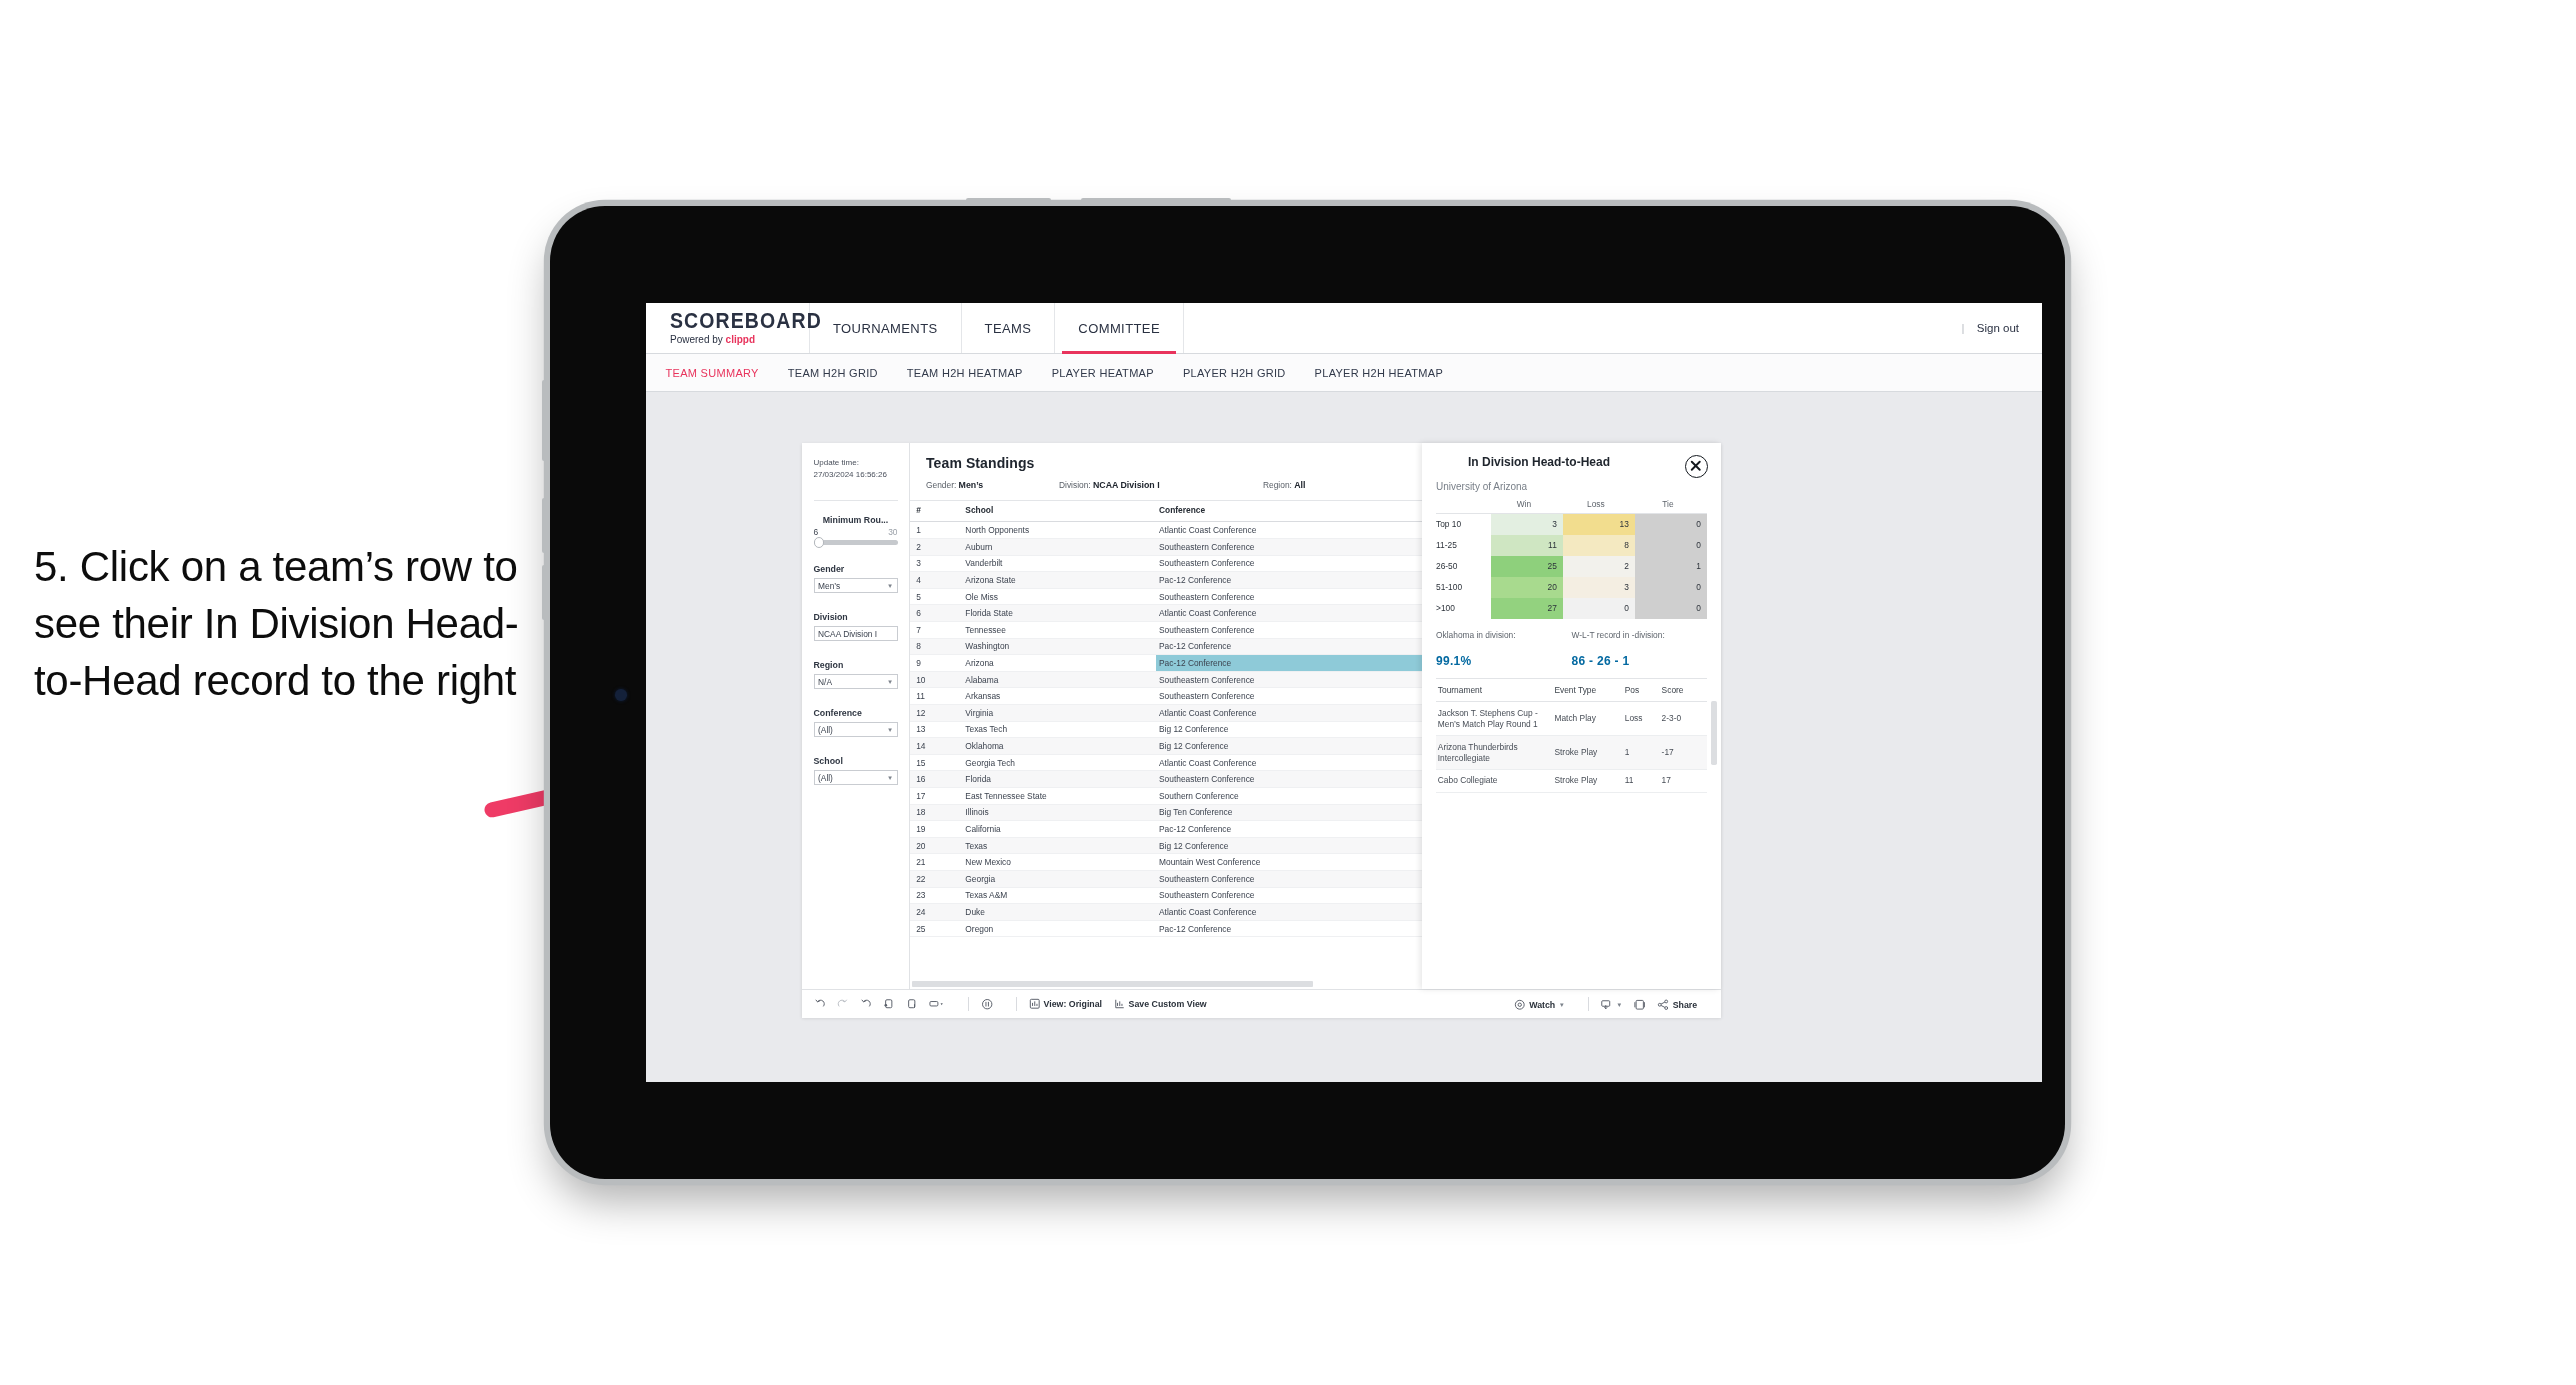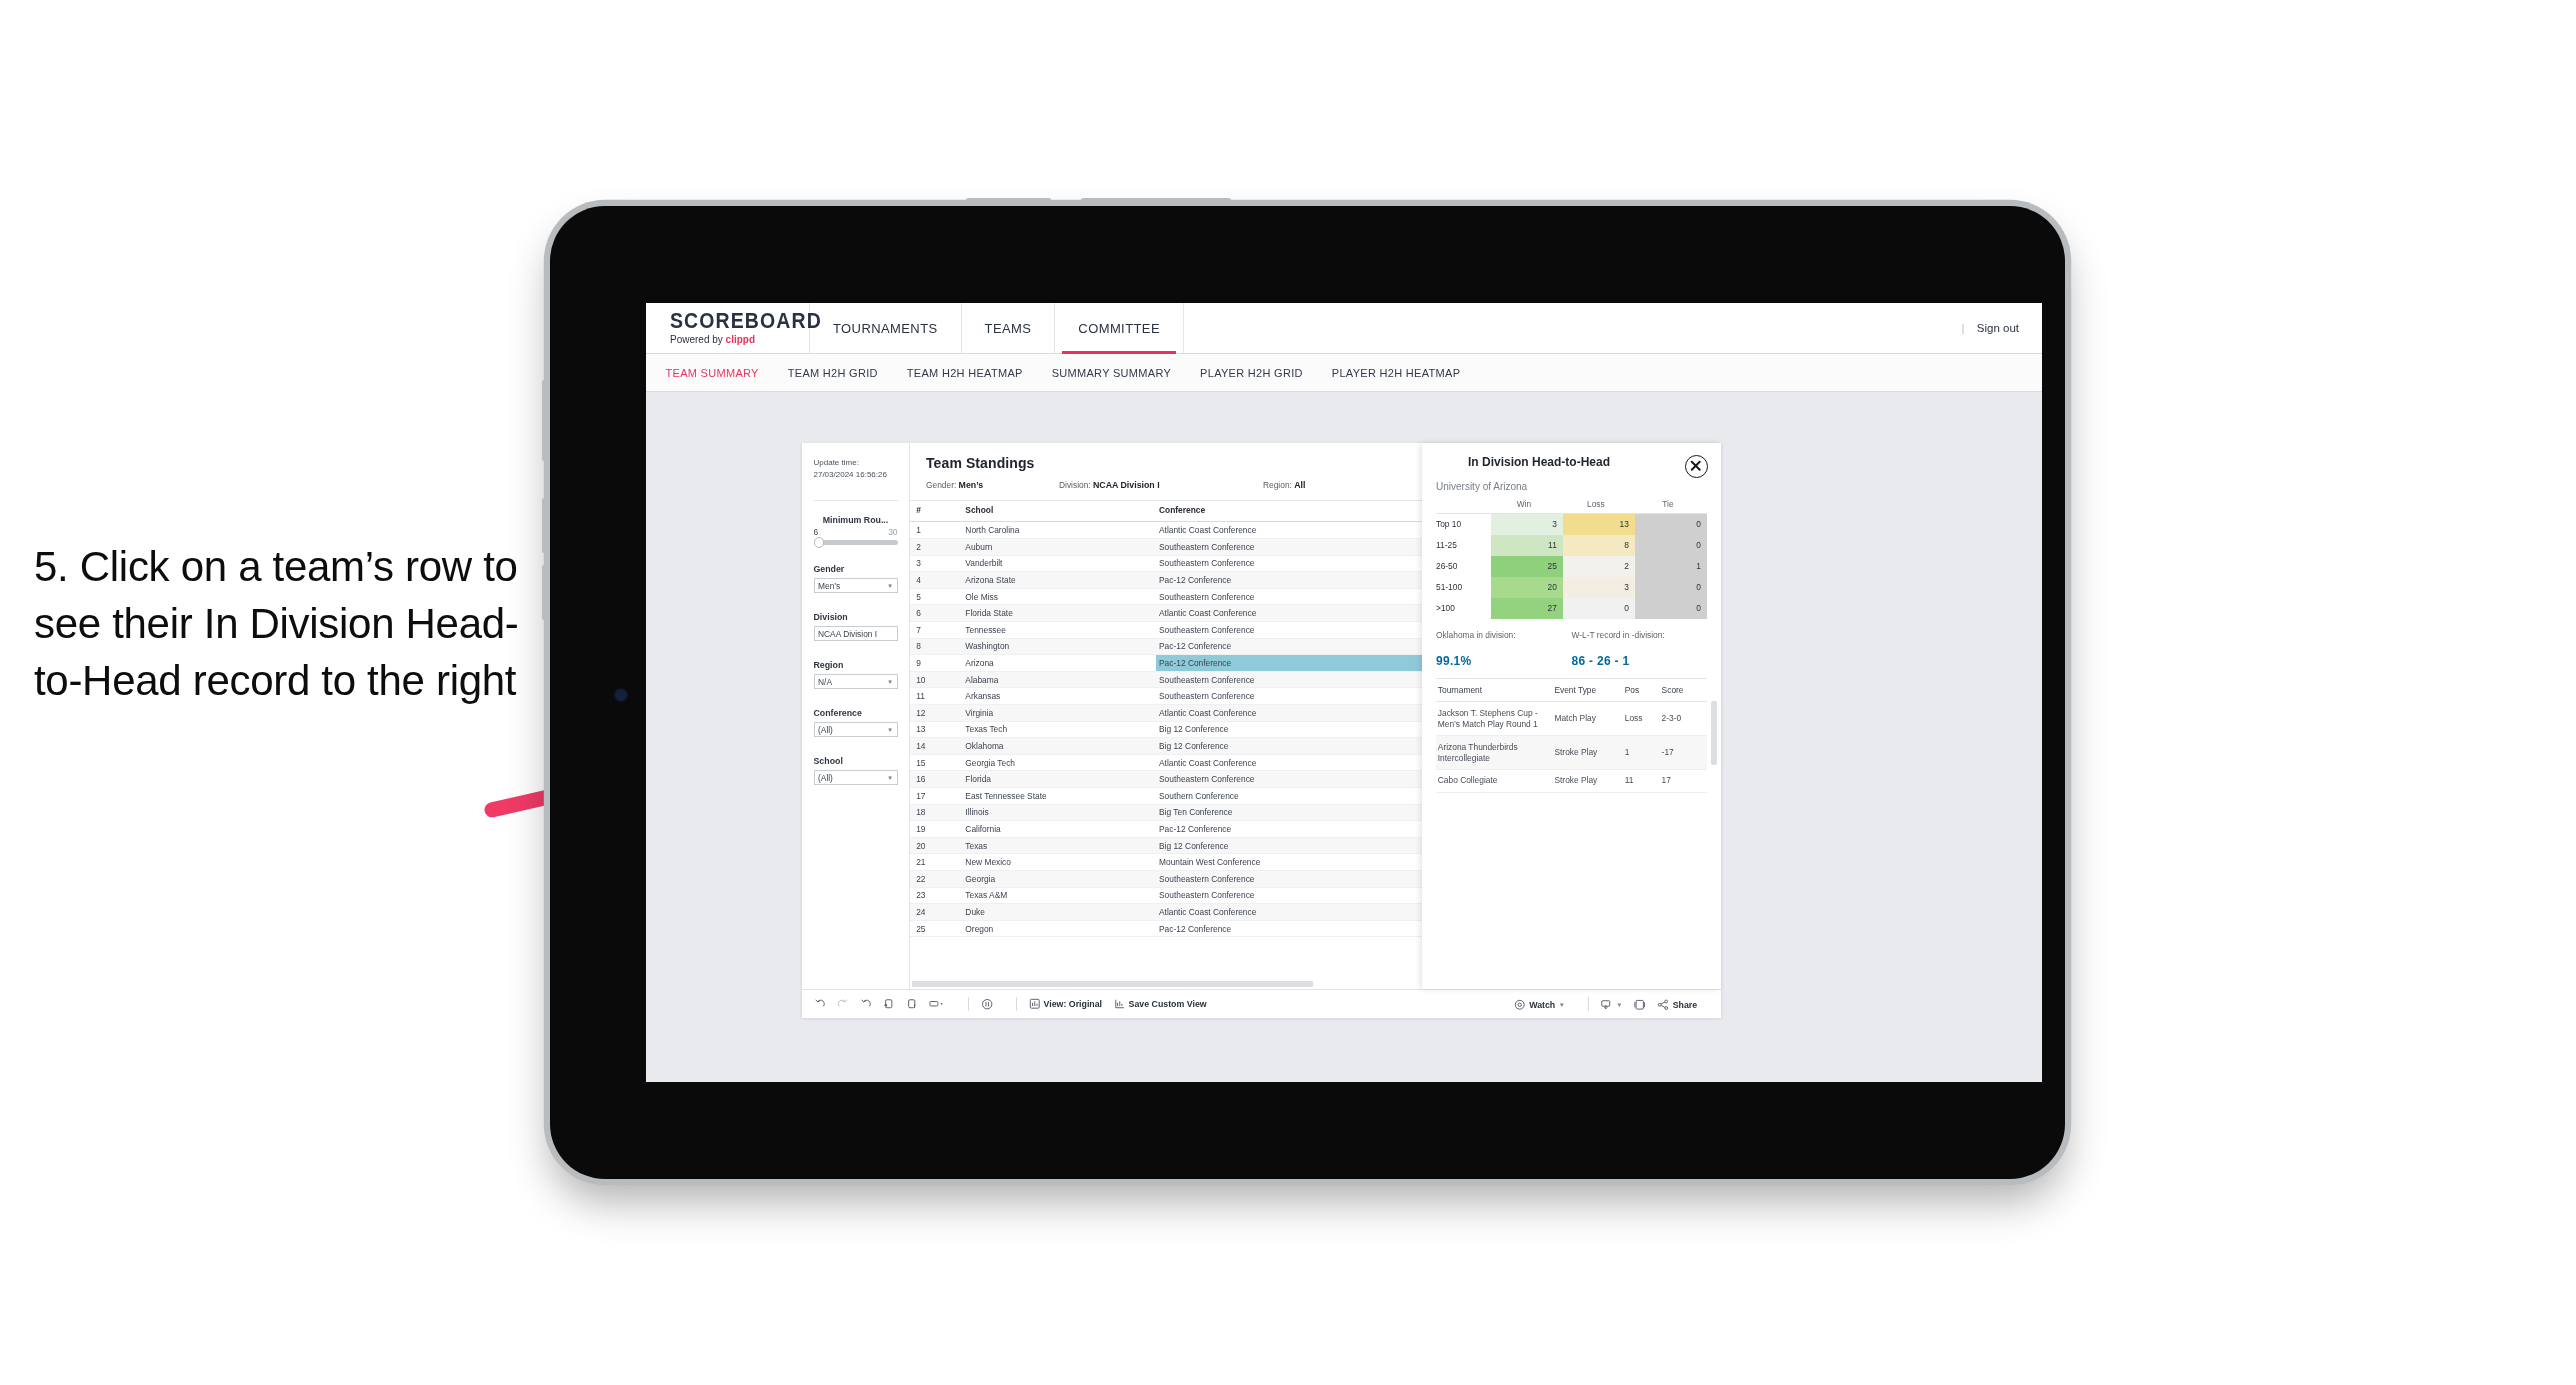--- a/index.html
+++ b/index.html
@@ -221,21 +221,21 @@
       <div id="signout-wrap">
         <span id="signout-divider">|</span>
         <span id="signout">Sign out</span>
       </div>
     </div>
 
     <div id="subnav">
       <div class="subtab active">TEAM SUMMARY</div>
       <div class="subtab">TEAM H2H GRID</div>
       <div class="subtab">TEAM H2H HEATMAP</div>
-      <div class="subtab">SUMMARY SUMMARY</div>
+      <div class="subtab">PLAYER HEATMAP</div>
       <div class="subtab">PLAYER H2H GRID</div>
       <div class="subtab">PLAYER H2H HEATMAP</div>
     </div>
 
     <div id="viz">
       <div id="viz-body">
 
         <div id="filters">
           <div id="upd-label">
             <div>Update time:</div>
@@ -315,21 +315,21 @@
                   <th class="c-num">Reg Rank</th>
                   <th class="c-num">Conf Rank</th>
                   <th class="c-num">No Tour</th>
                   <th class="c-num">Rnds</th>
                   <th class="c-num">Wins</th>
                 </tr>
               </thead>
               <tbody id="standings-body">
                   <tr>
                     <td class="c-rank">1</td>
-                    <td class="c-school">North Carolina</td>
+                    <td class="c-school">North Opponents</td>
                     <td class="c-conf">Atlantic Coast Conference</td>
                     <td class="c-num">-</td>
                     <td class="c-num">1</td>
                     <td class="c-num">9</td>
                     <td class="c-num">23</td>
                     <td class="c-num">4</td>
                   </tr>
                   <tr>
                     <td class="c-rank">2</td>
                     <td class="c-school">Auburn</td>

